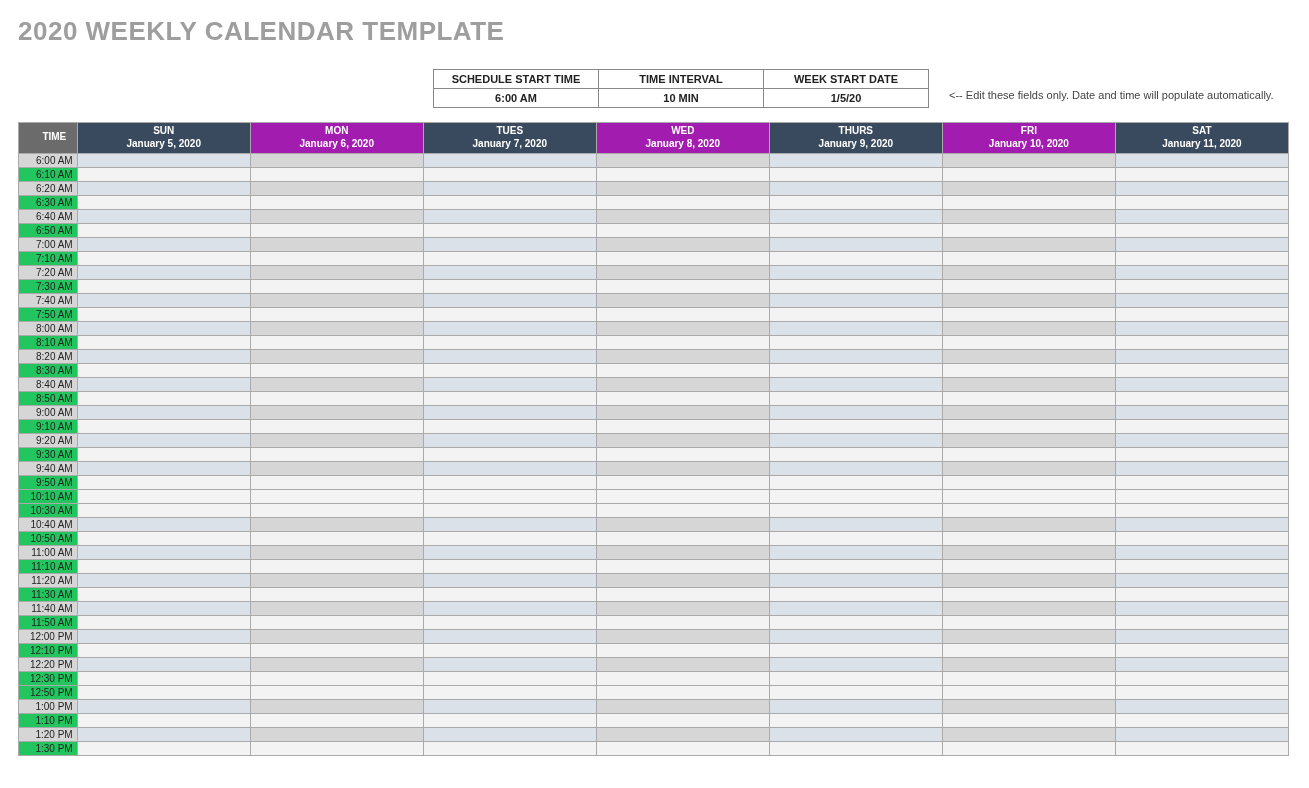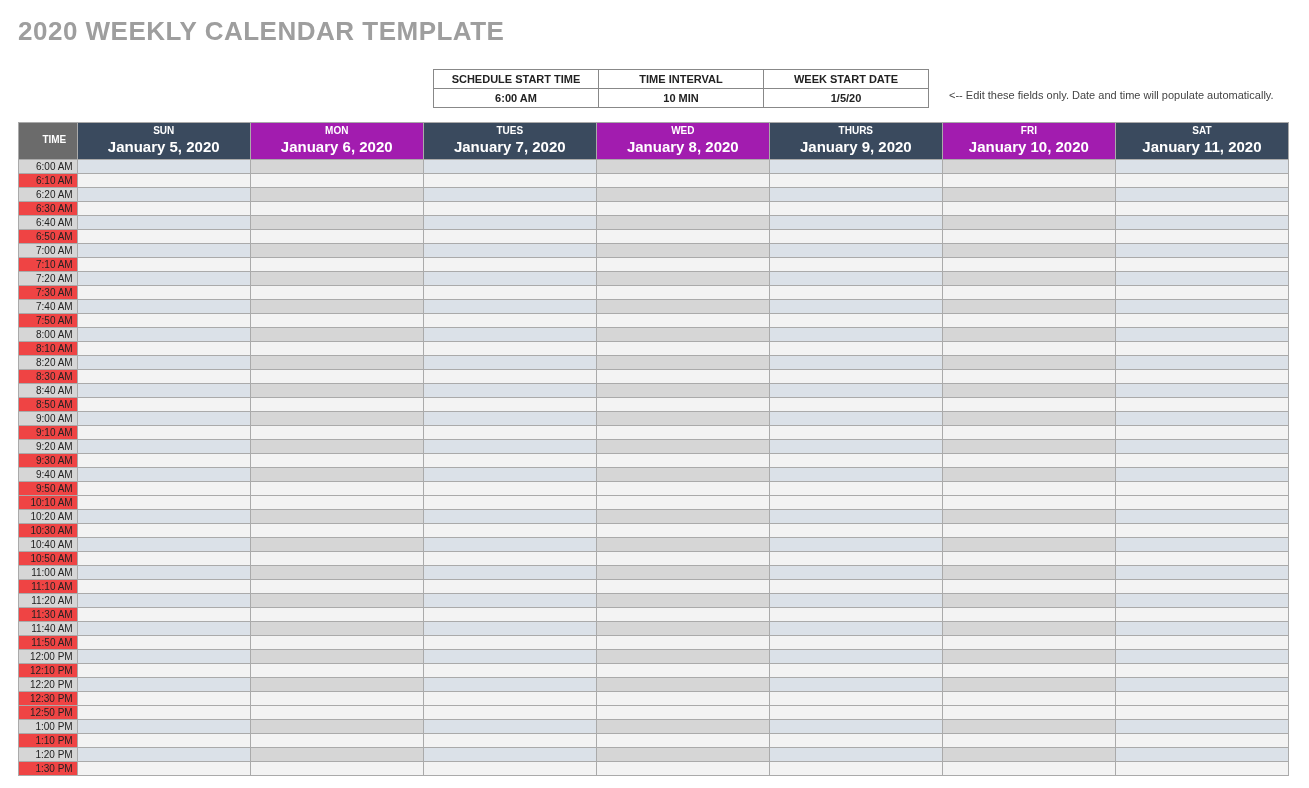--- a/index.html
+++ b/index.html
@@ -73,38 +73,38 @@
   }
   .cal thead th.day-head {
     background: #3a4a5e;
     width: 171px;
   }
   .cal thead th.day-head.alt {
     background: #a21caf;
     margin-left: 48px;
   }
   .day-name { display: block; font-size: 10px; }
-  .day-date { display: block; font-size: 15px; }
+  .day-date { display: block; font-size: 10px; }
   .cal tbody td {
     height: 13px;
   }
   .cal tbody td.time-cell {
     text-align: right;
     padding-right: 4px;
     font-size: 10px;
     background: #d6d6d6;
     width: 58px;
     line-height: 13px;
   }
   .cal tbody tr.row-a td.slot { background: #dbe1e8; }
   .cal tbody tr.row-b td.slot { background: #f3f3f3; }
   .cal tbody tr.row-a td.slot.alt { background: #d6d6d6; }
   .cal tbody tr.row-b td.slot.alt { background: #f3f3f3; }
   .cal tbody tr.row-a td.time-cell { background: #d6d6d6; }
-  .cal tbody tr.row-b td.time-cell { background: #ef4444; }
+  .cal tbody tr.row-b td.time-cell { background: #22c55e; }
 </style>
 </head>
 <body>
 
 <div class="title">2020 WEEKLY CALENDAR TEMPLATE</div>
 
 <div class="settings-row">
   <table class="settings-table">
     <tbody>
         <tr>
@@ -400,30 +400,20 @@
       <tr class="row-b">
         <td class="time-cell">10:10 AM</td>
         <td class="slot"></td>
         <td class="slot alt"></td>
         <td class="slot"></td>
         <td class="slot alt"></td>
         <td class="slot"></td>
         <td class="slot alt"></td>
         <td class="slot"></td>
       </tr>
-      <tr class="row-a">
-        <td class="time-cell">10:20 AM</td>
-        <td class="slot"></td>
-        <td class="slot alt"></td>
-        <td class="slot"></td>
-        <td class="slot alt"></td>
-        <td class="slot"></td>
-        <td class="slot alt"></td>
-        <td class="slot"></td>
-      </tr>
       <tr class="row-b">
         <td class="time-cell">10:30 AM</td>
         <td class="slot"></td>
         <td class="slot alt"></td>
         <td class="slot"></td>
         <td class="slot alt"></td>
         <td class="slot"></td>
         <td class="slot alt"></td>
         <td class="slot"></td>
       </tr>

